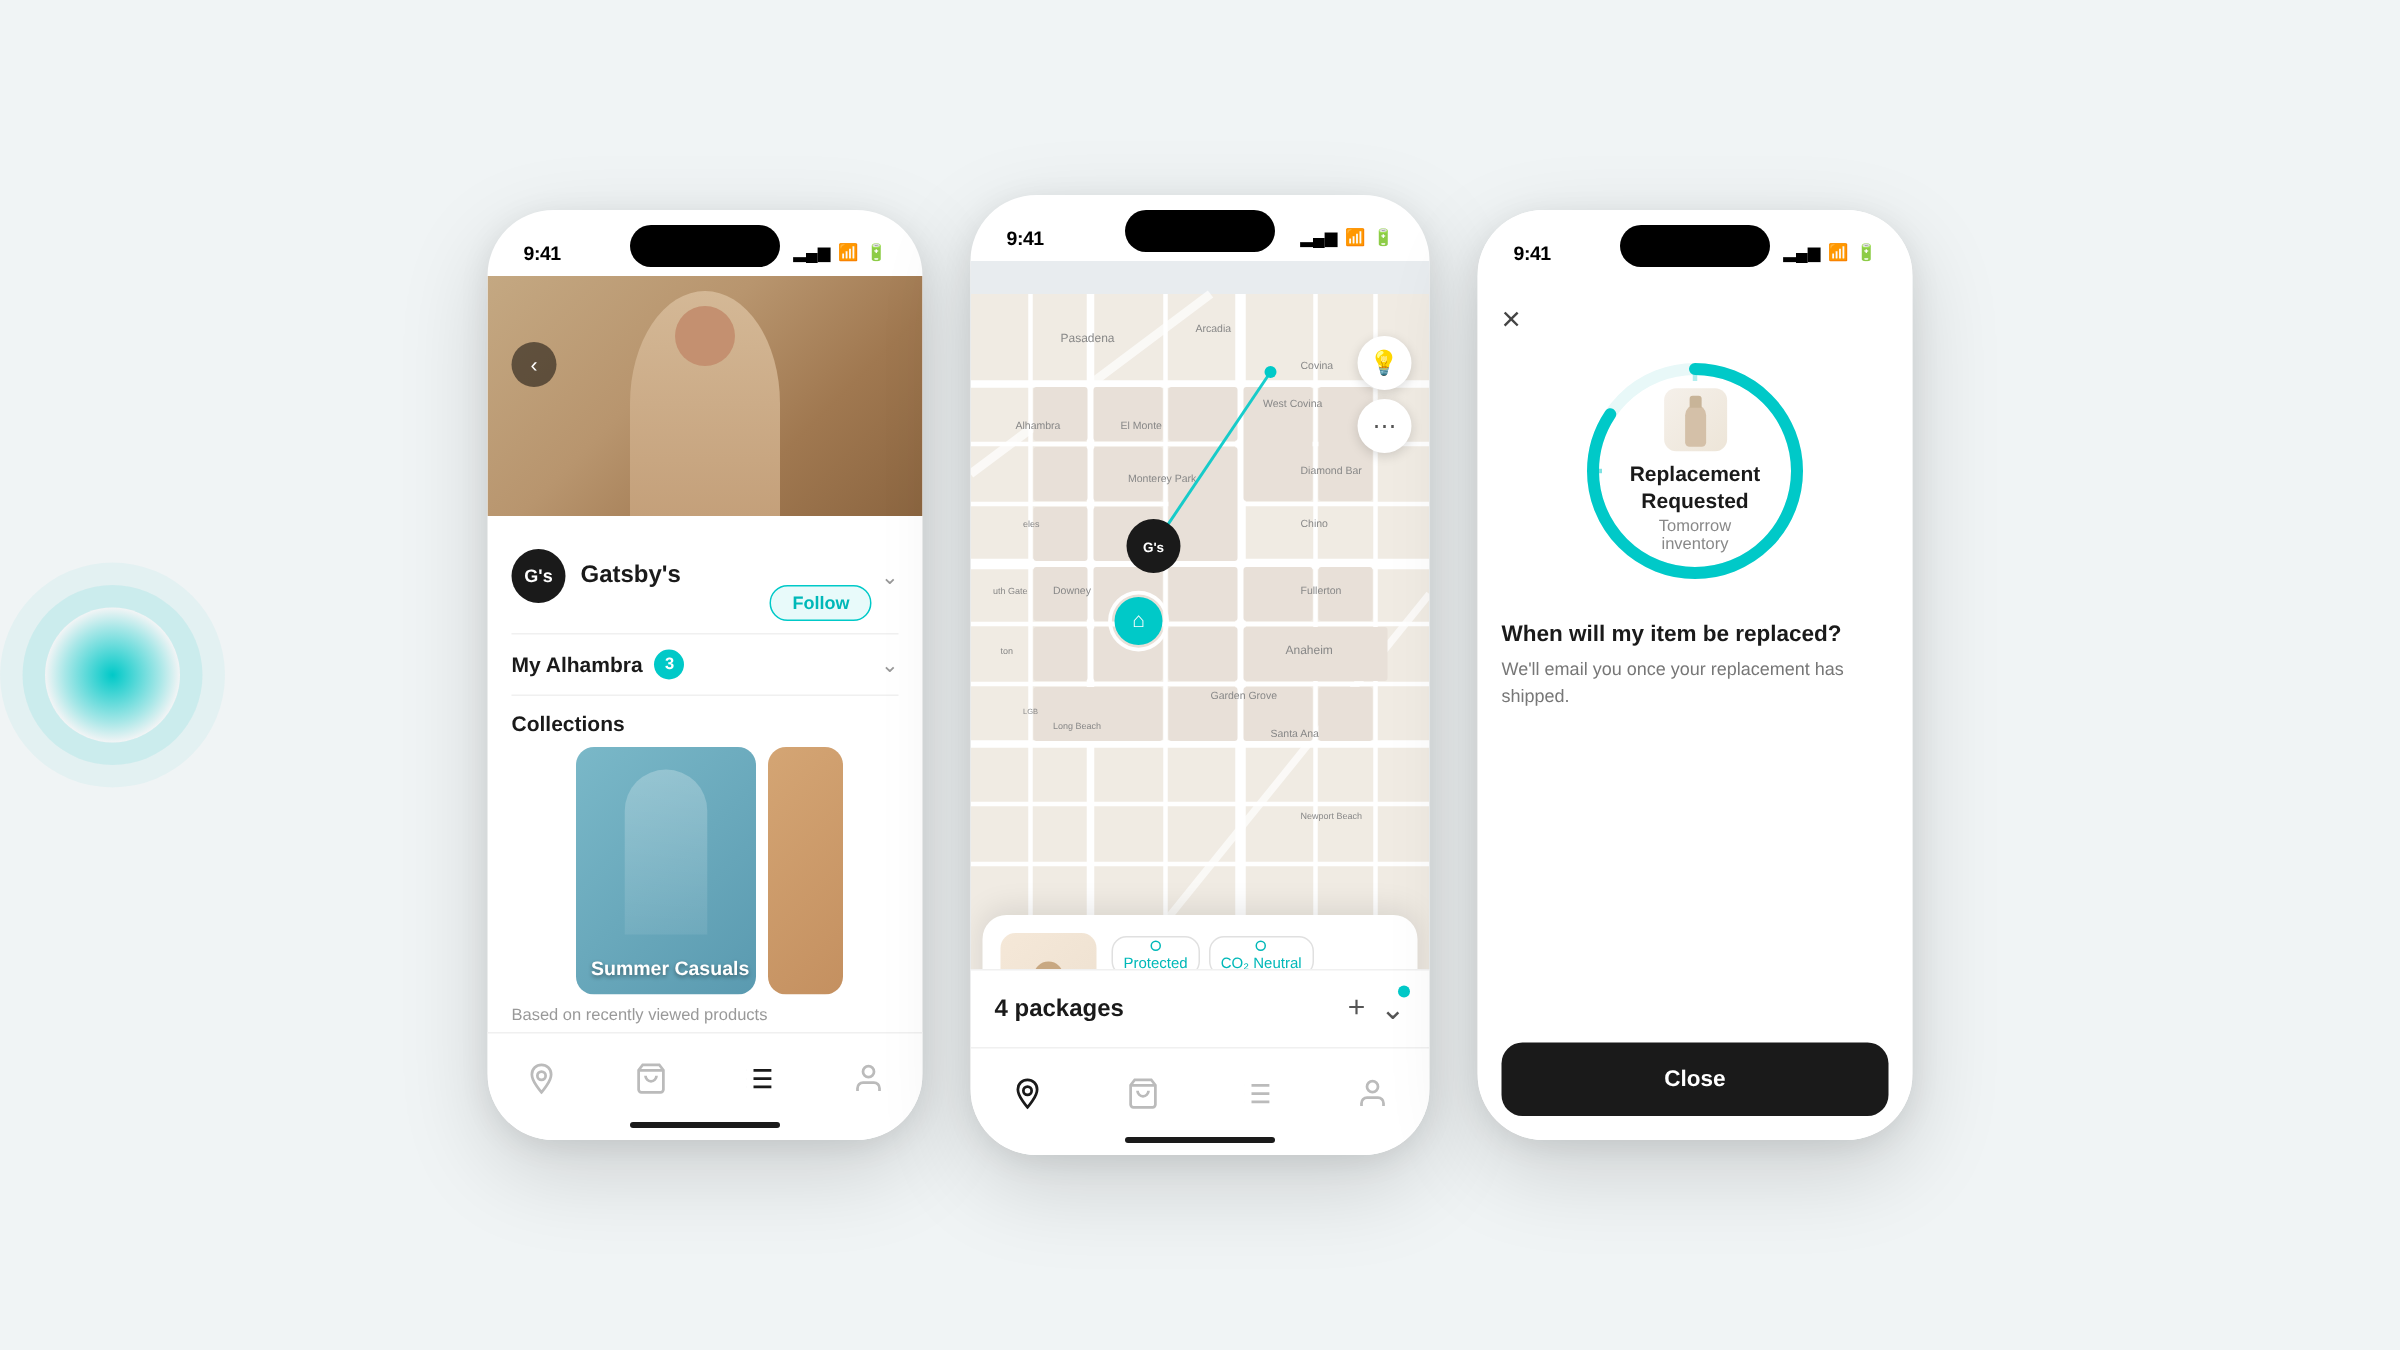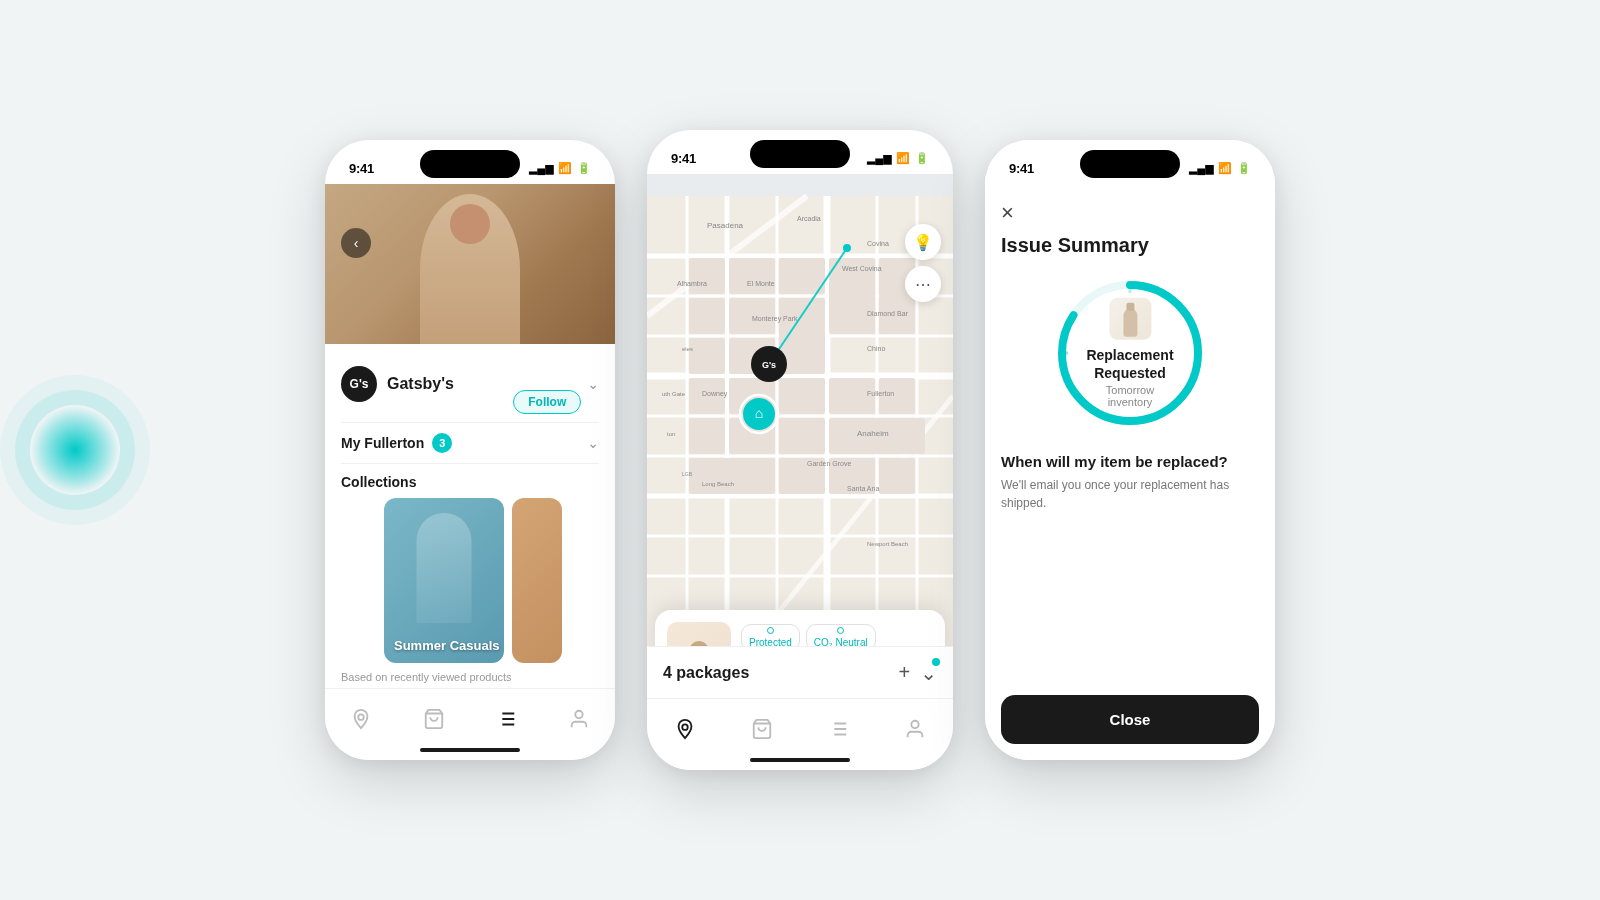--- a/index.html
+++ b/index.html
@@ -649,21 +649,21 @@
           <span class="brand-name">Gatsby's</span>
         </div>
         <div style="display:flex;align-items:center;gap:6px;">
           <button class="follow-btn">Follow</button>
           <span class="chevron-down">⌄</span>
         </div>
       </div>
 
       <div class="purchases-row">
         <div class="purchases-left">
-          <span class="purchases-label">My Fullerton</span>
+          <span class="purchases-label">My Alhambra</span>
           <div class="purchases-badge">3</div>
         </div>
         <span class="chevron-down">⌄</span>
       </div>
 
       <div class="collections-label">Collections</div>
       <div class="collections-row">
         <div class="collection-card collection-card-2">
           <div class="fig2"></div>
           <span class="collection-label">Summer Casuals</span>
@@ -888,21 +888,20 @@
         <span>▂▄▆</span>
         <span>📶</span>
         <span>🔋</span>
       </div>
     </div>
 
     <div class="issue-sheet">
 
       <div class="issue-close" style="font-size:22px;color:#444;margin-bottom:8px;cursor:pointer;">×</div>
 
-      <div class="issue-title">Issue Summary</div>
 
       <div class="progress-circle-container">
         <div class="progress-circle">
           <svg viewBox="0 0 160 160">
             <circle class="progress-circle-track" cx="80" cy="80" r="68"></circle>
 
             <circle class="progress-circle-fill" cx="80" cy="80" r="68" stroke-dasharray="427 50" stroke-dashoffset="30"></circle>
 
             <line x1="80" y1="10" x2="80" y2="18" stroke="#00c9c8" stroke-width="3" opacity="0.5"></line>
             <line x1="148" y1="80" x2="140" y2="80" stroke="#00c9c8" stroke-width="3" opacity="0.3"></line>

